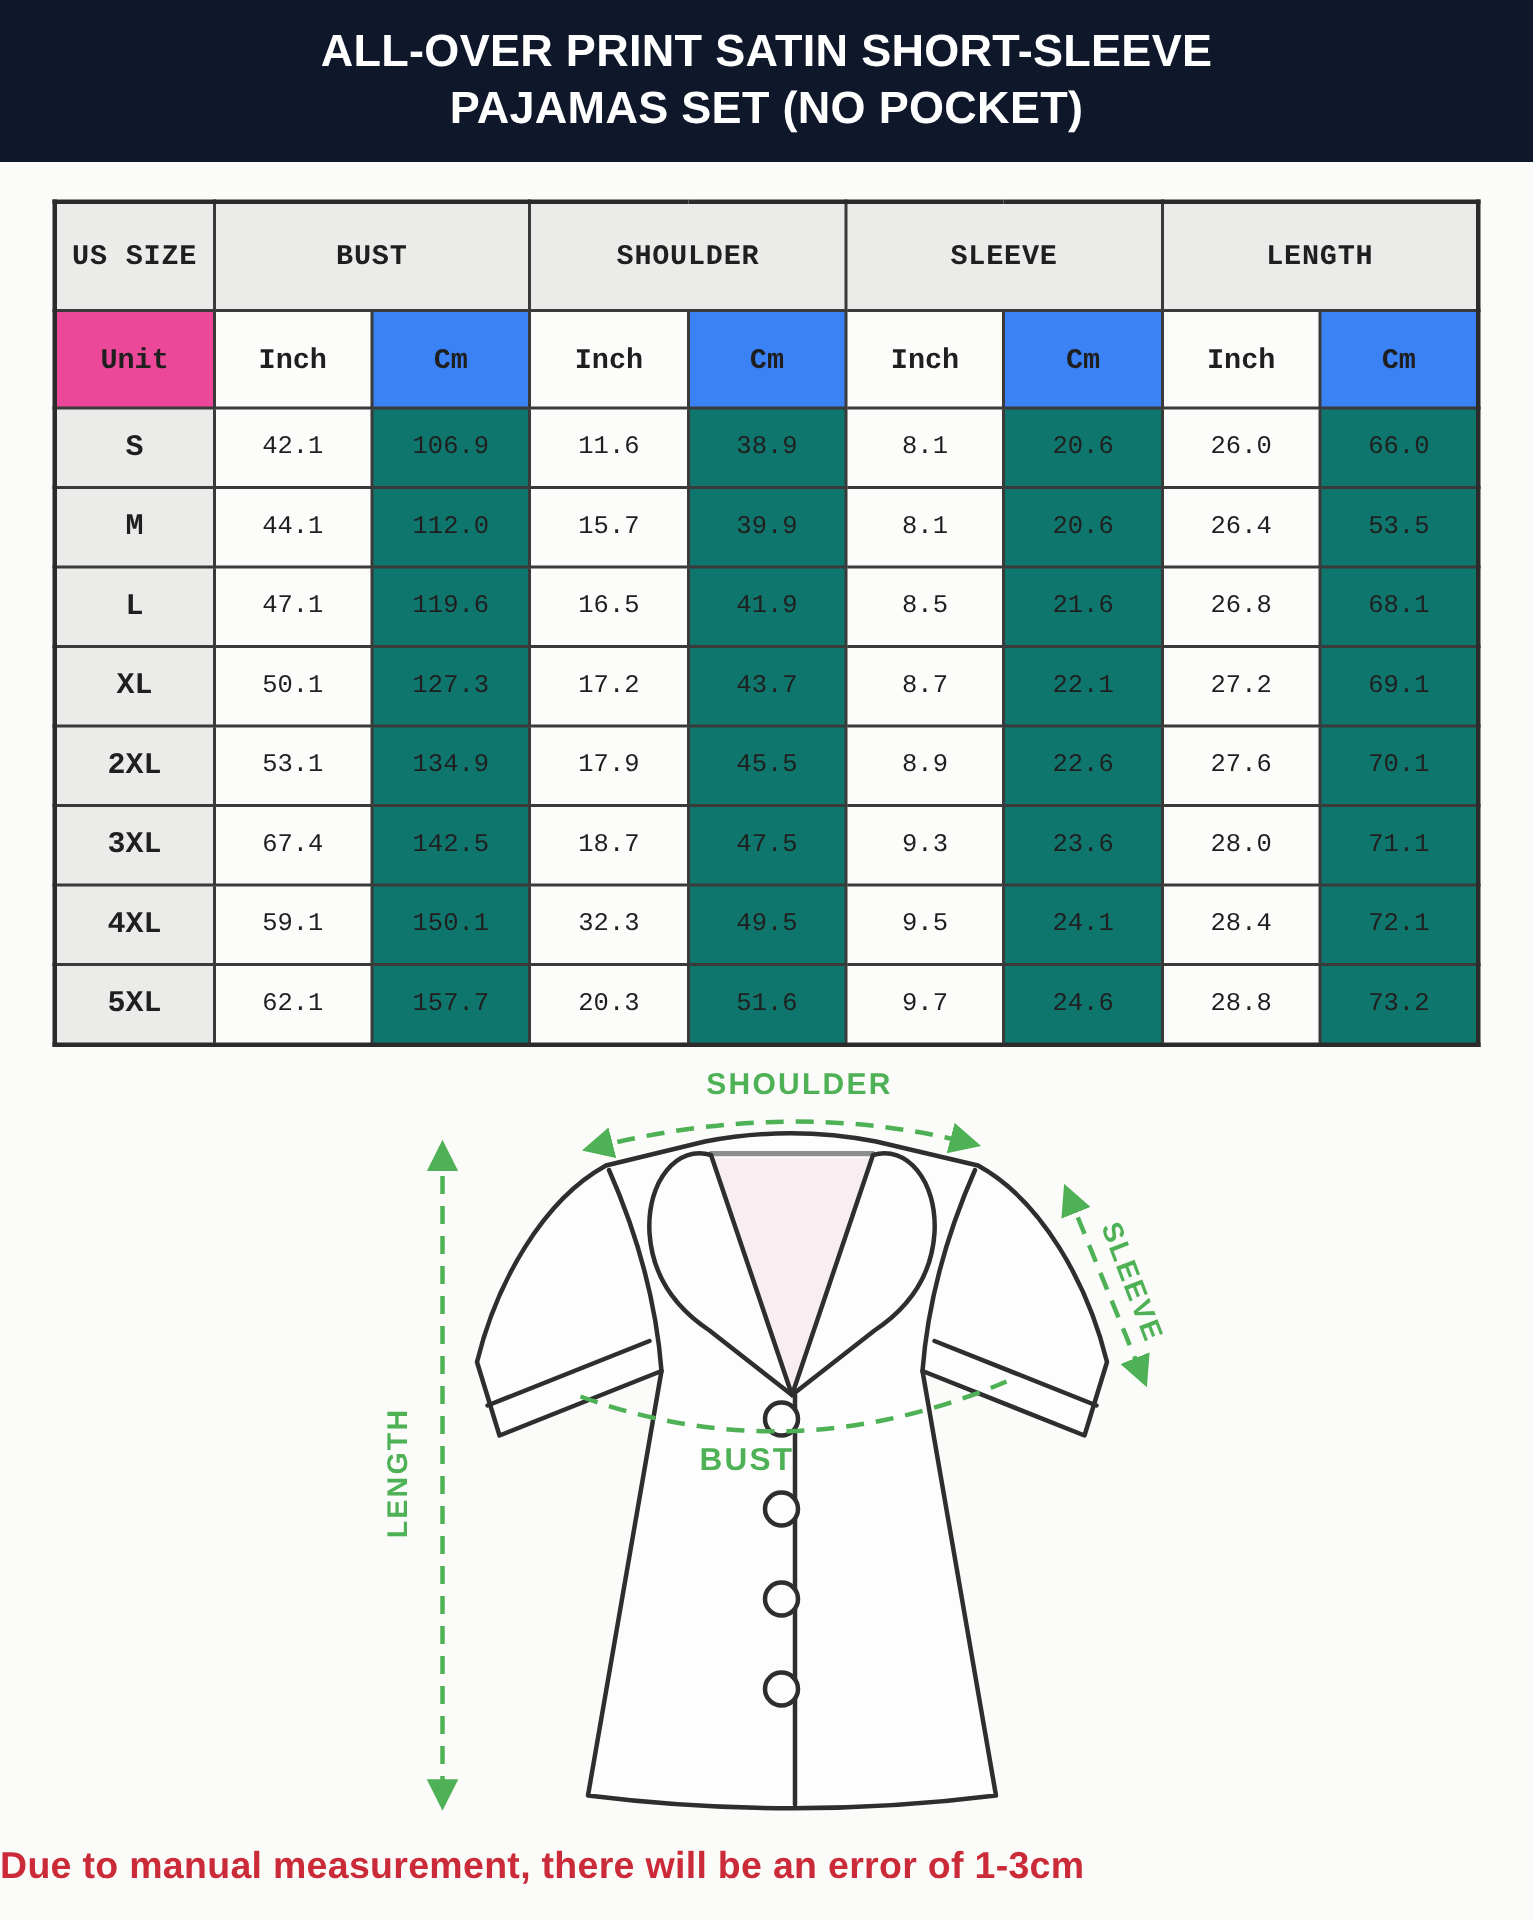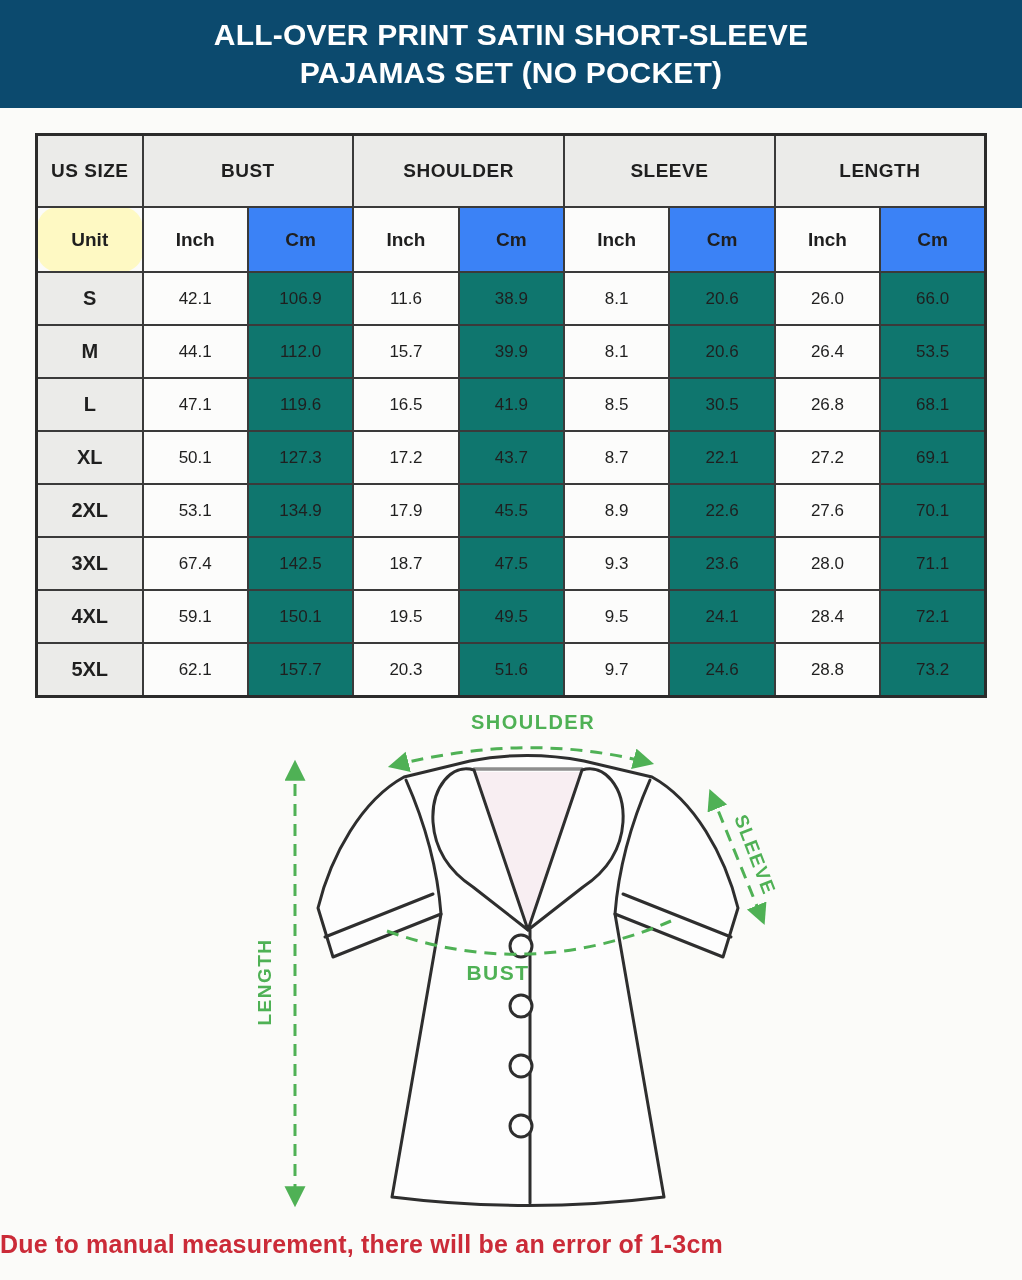--- a/index.html
+++ b/index.html
@@ -8,21 +8,21 @@
     background: #fbfbf9;
     font-family: "Liberation Sans", sans-serif;
     position: relative;
     overflow: hidden;
     -webkit-font-smoothing: antialiased;
   }
   
   .banner {
     position: absolute; left: 0; top: 0;
     width: 1022px; height: 108px;
-    background: #0c4a6e;
+    background: #0f172a;
     display: flex; flex-direction: column;
     align-items: center; justify-content: center;
     gap: 2px;
   }
   .banner .line {
     color: #ffffff;
     font-size: 30px; font-weight: 800;
     letter-spacing: 0.2px;
     line-height: 36px;
     text-align: center;
@@ -31,41 +31,42 @@
   
   .table-wrap {
     position: absolute; left: 35px; top: 133px;
     width: 952px; height: 550px;
   }
   table.size-table {
     width: 100%; height: 100%;
     border-collapse: collapse;
     table-layout: fixed;
     border: 3px solid #2b2b2b;
+    font-family: Liberation Mono, monospace;
   }
   .size-table th, .size-table td {
     border: 2px solid #3a3a3a;
     text-align: center; vertical-align: middle;
     color: #1f1f1f;
     background: #fcfcfb;
     padding: 0;
   }
   .size-table col.c-size { width: 106px; }
   .size-table tr.group-row th {
     background: #ebebe9;
     font-size: 19px; font-weight: 700;
     letter-spacing: 0.5px;
     height: 70px;
   }
   .size-table tr.unit-row th,
   .size-table tr.unit-row td {
     font-size: 19px; font-weight: 700;
     height: 63px;
   }
-  .size-table tr.unit-row th { background: #fef9c3; border-radius: 21px; }
+  .size-table tr.unit-row th { background: #ec4899; }
   .size-table tr.unit-row td:nth-of-type(2n) { background: #3b82f6; }
   .size-table tbody th {
     background: #ebebe9;
     font-size: 20px; font-weight: 700;
     height: 51px;
   }
   .size-table tbody td { font-size: 17px; font-weight: 400; }
   .size-table tbody td:nth-of-type(2n) { background: #0f766e; }
   
   .diagram {
@@ -153,21 +154,21 @@
     <td>53.5</td>
   </tr>
 
   <tr>
     <th>L</th>
     <td>47.1</td>
     <td>119.6</td>
     <td>16.5</td>
     <td>41.9</td>
     <td>8.5</td>
-    <td>30.5</td>
+    <td>21.6</td>
     <td>26.8</td>
     <td>68.1</td>
   </tr>
 
   <tr>
     <th>XL</th>
     <td>50.1</td>
     <td>127.3</td>
     <td>17.2</td>
     <td>43.7</td>
@@ -198,21 +199,21 @@
     <td>9.3</td>
     <td>23.6</td>
     <td>28.0</td>
     <td>71.1</td>
   </tr>
 
   <tr>
     <th>4XL</th>
     <td>59.1</td>
     <td>150.1</td>
-    <td>19.5</td>
+    <td>32.3</td>
     <td>49.5</td>
     <td>9.5</td>
     <td>24.1</td>
     <td>28.4</td>
     <td>72.1</td>
   </tr>
 
   <tr>
     <th>5XL</th>
     <td>62.1</td>

